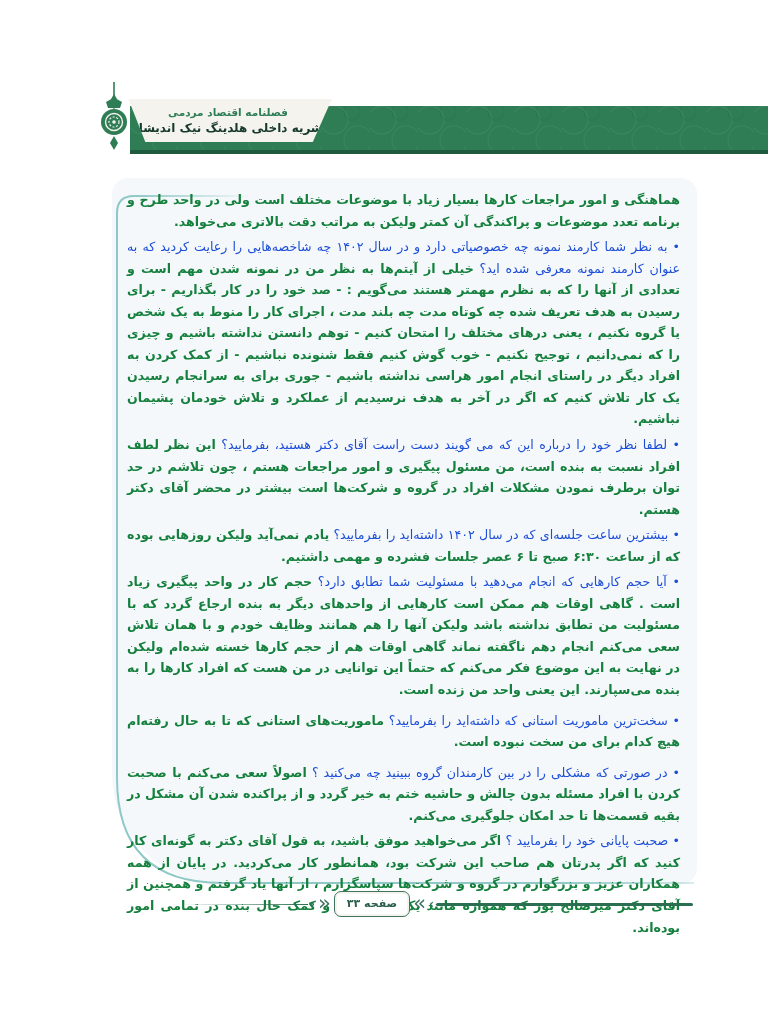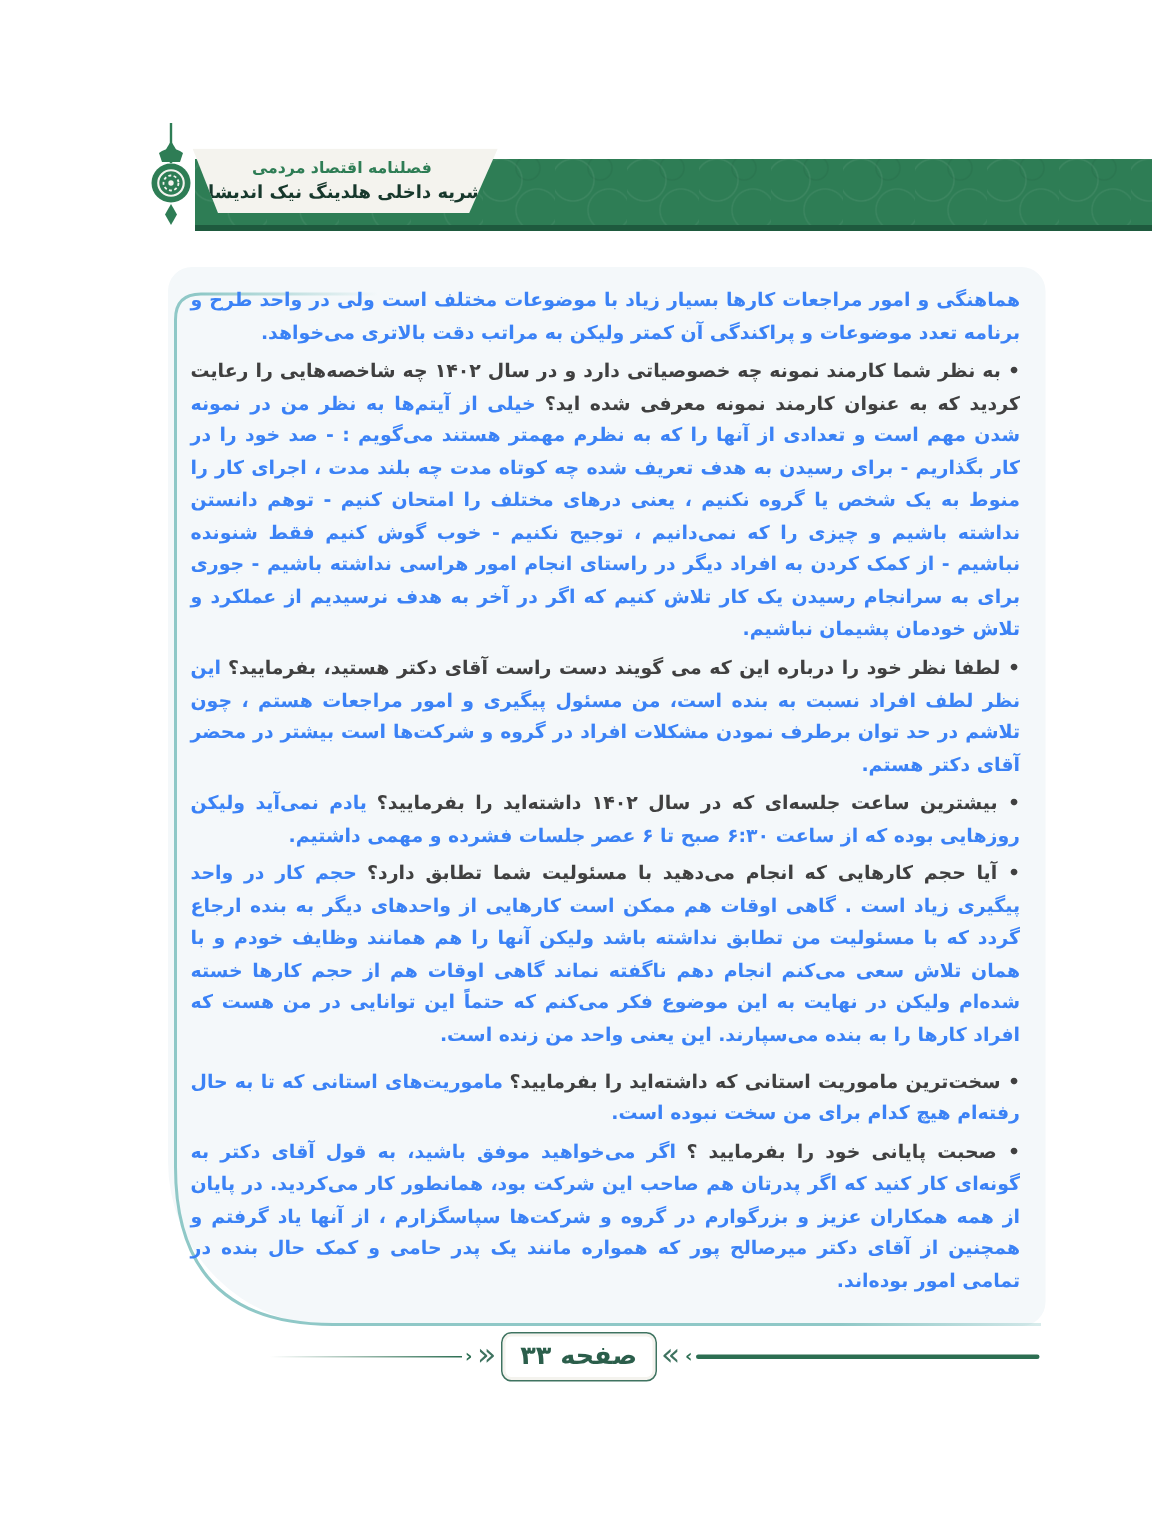--- a/index.html
+++ b/index.html
@@ -36,40 +36,40 @@
     background:#f4f8fa;border-radius:16px 16px 16px 110px;
   }
   .frame-svg{position:absolute;left:0;top:0;pointer-events:none;}
   .content{
     position:absolute;left:127px;top:189px;width:553px;
     direction:rtl;text-align:justify;
     font-size:12.6px;line-height:21.55px;color:#3b3b3b;
   }
   .content p{margin:0 0 4px 0;}
   .content p.sp{margin-top:9px;}
-  .ans{font-weight:bold;color:#3b82f6;}
-  .q{font-weight:bold;color:#404040;}
+  .ans{font-weight:bold;color:#15803d;}
+  .q{font-weight:normal;color:#1d4ed8;}
   
   .pagefoot{
     position:absolute;left:180px;top:886px;width:513px;height:36px;
     display:flex;align-items:center;direction:ltr;
   }
   .rule-left{
     flex:0 0 128px;height:1px;
     background:linear-gradient(to right, rgba(44,110,82,0), #2c6e52);
   }
   .rule-right{
     flex:1 1 auto;height:3px;background:#2c6e52;border-radius:2px;
   }
   .tip{color:#2c6e52;font-size:12px;font-weight:bold;line-height:1;padding:0 2px;}
   .orn{color:#3f7360;font-size:21px;line-height:1;padding:0 1px;transform:translateY(-1px);}
   .badge{
     background:#ffffff;border:1.5px solid #3f7360;border-radius:7px;
     padding:5px 12px 6px 12px;margin:0 2px;
-    font-size:17px;font-weight:bold;color:#2b5e4b;direction:rtl;white-space:nowrap;
+    font-size:11px;font-weight:bold;color:#2b5e4b;direction:rtl;white-space:nowrap;
     box-shadow:0 0 0 2px #f4f3ee inset;
   }
 </style>
 </head>
 <body>
 
 <div class="page">
 
   <div class="band">
     <div class="pattern"></div>
@@ -116,20 +116,21 @@
 
     <p><span class="q">• لطفا نظر خود را درباره این که می گویند دست راست آقای دکتر هستید، بفرمایید؟</span> <span class="ans">این نظر لطف افراد نسبت به بنده است، من مسئول پیگیری و امور مراجعات هستم ، چون تلاشم در حد توان برطرف نمودن مشکلات افراد در گروه و شرکت‌ها است بیشتر در محضر آقای دکتر هستم.</span></p>
 
     <p><span class="q">• بیشترین ساعت جلسه‌ای که در سال ۱۴۰۲ داشته‌اید را بفرمایید؟</span> <span class="ans">یادم نمی‌آید ولیکن روزهایی بوده که از ساعت ۶:۳۰ صبح تا ۶ عصر جلسات فشرده و مهمی داشتیم.</span></p>
 
     <p><span class="q">• آیا حجم کارهایی که انجام می‌دهید با مسئولیت شما تطابق دارد؟</span> <span class="ans">حجم کار در واحد پیگیری زیاد است . گاهی اوقات هم ممکن است کارهایی از واحدهای دیگر به بنده ارجاع گردد که با مسئولیت من تطابق نداشته باشد ولیکن آنها را هم همانند وظایف خودم و با همان تلاش سعی می‌کنم انجام دهم ناگفته نماند گاهی اوقات هم از حجم کارها خسته شده‌ام ولیکن در نهایت به این موضوع فکر می‌کنم که حتماً این توانایی در من هست که افراد کارها را به بنده می‌سپارند. این یعنی واحد من زنده است.</span></p>
 
 
     <p class="sp"><span class="q">• سخت‌ترین ماموریت استانی که داشته‌اید را بفرمایید؟</span> <span class="ans">ماموریت‌های استانی که تا به حال رفته‌ام هیچ کدام برای من سخت نبوده است.</span></p>
 
+    <p class="sp"><span class="q">• در صورتی که مشکلی را در بین کارمندان گروه ببینید چه می‌کنید ؟</span> <span class="ans">اصولاً سعی می‌کنم با صحبت کردن با افراد مسئله بدون چالش و حاشیه ختم به خیر گردد و از پراکنده شدن آن مشکل در بقیه قسمت‌ها تا حد امکان جلوگیری می‌کنم.</span></p>
 
 
 
     <p><span class="q">• صحبت پایانی خود را بفرمایید ؟</span> <span class="ans">اگر می‌خواهید موفق باشید، به قول آقای دکتر به گونه‌ای کار کنید که اگر پدرتان هم صاحب این شرکت بود، همانطور کار می‌کردید. در پایان از همه همکاران عزیز و بزرگوارم در گروه و شرکت‌ها سپاسگزارم ، از آنها یاد گرفتم و همچنین از آقای دکتر میرصالح پور که همواره مانند یک پدر حامی و کمک حال بنده در تمامی امور بوده‌اند.</span></p>
   </main>
 
   <footer class="pagefoot">
     <span class="rule-left"></span>
     <span class="tip">›</span>
     <span class="orn">»</span>

